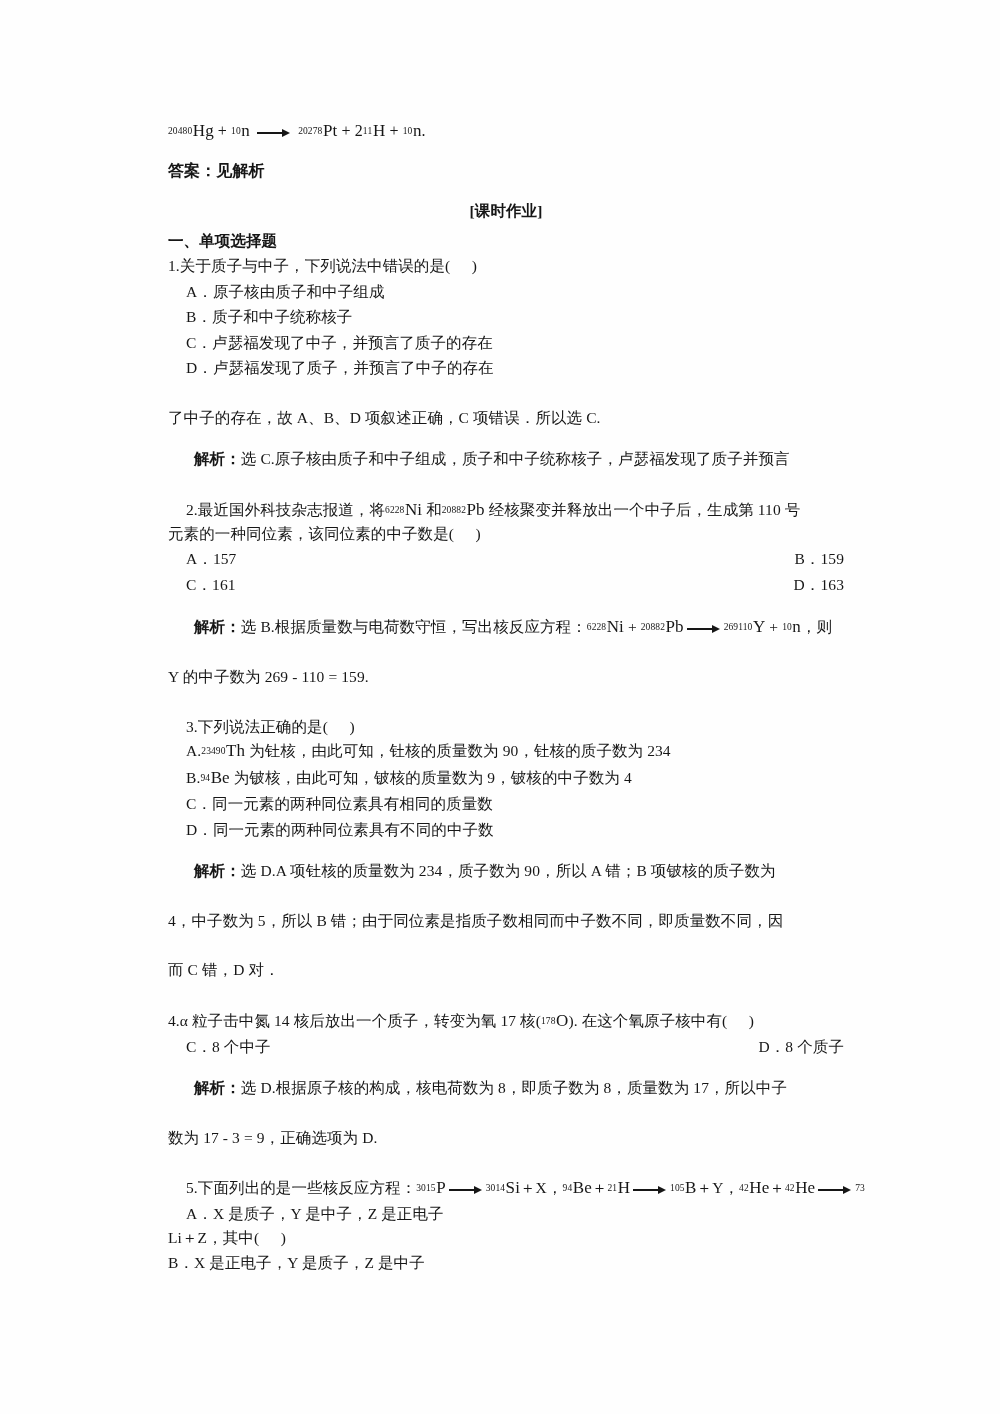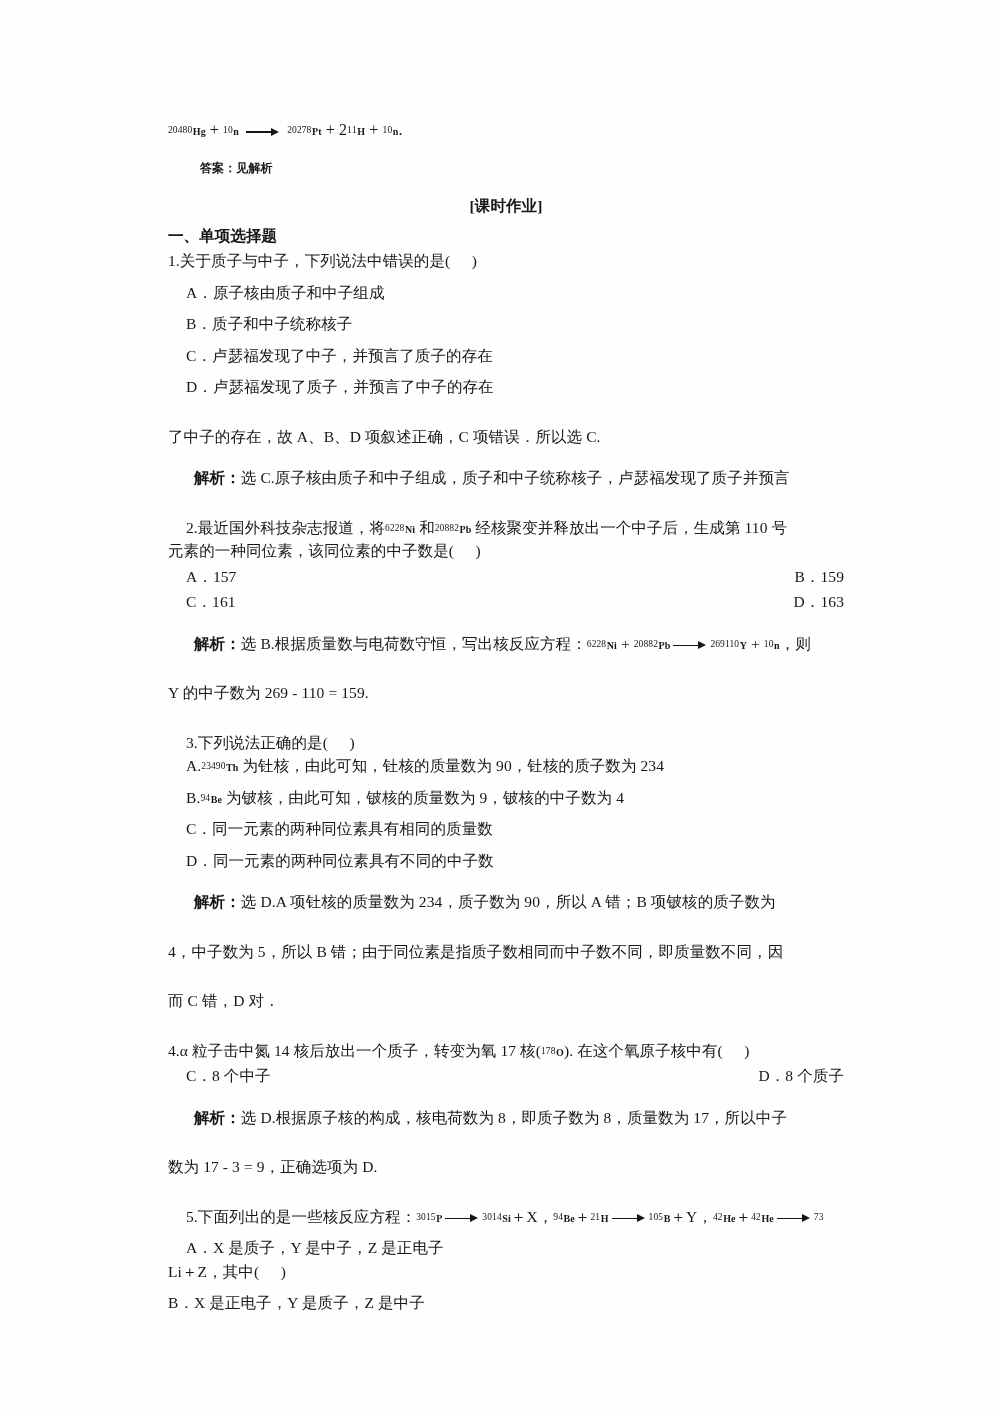--- a/index.html
+++ b/index.html
@@ -31,25 +31,25 @@
   .line {
     font-size: 15.5px;
     line-height: 1.0;
     white-space: nowrap;
     color: #161616;
     letter-spacing: 0.1px;
   }
 
   
   .eq-line       { margin-top: 2px;  font-size: 16px; }
-  .answer-line   { margin-top: 24px; font-size: 12px; font-weight: 700; margin-left: 32px; }
+  .answer-line   { margin-top: 24px; font-size: 16px; font-weight: 700; }
   .center-line   { margin-top: 24px; text-align: center; font-weight: 700; font-size: 15.5px; }
   .heading-line  { margin-top: 14px; font-weight: 700; font-size: 15.5px; }
   .q-line        { margin-top: 10px; }
-  .opt-line      { margin-top: 16px; }
+  .opt-line      { margin-top: 10px; }
   .sol-line      { margin-top: 26px; font-size: 15.5px; }
   .sol-cont      { margin-top: 34px; font-size: 15.5px; }
   .tight         { margin-top: 8px; }
 
   .indent1 { padding-left: 18px; }
   .indent2 { padding-left: 26px; }
 
   .bold { font-weight: 700; }
 
   
@@ -71,21 +71,21 @@
     display: inline-flex;
     justify-content: center;
     vertical-align: middle;
     line-height: 0.92;
     font-size: 9.5px;
     text-align: right;
     position: relative;
     top: -1px;
     margin-right: 0.5px;
   }
-  .nuc .sym { font-size: 10px; font-weight: bold; }
+  .nuc .sym { font-size: 17px; }
   .arrow {
     display: inline-block;
     width: 34px;
     height: 10px;
     position: relative;
     vertical-align: middle;
     margin: 0 3px;
   }
   .arrow::before {
     content: "";

